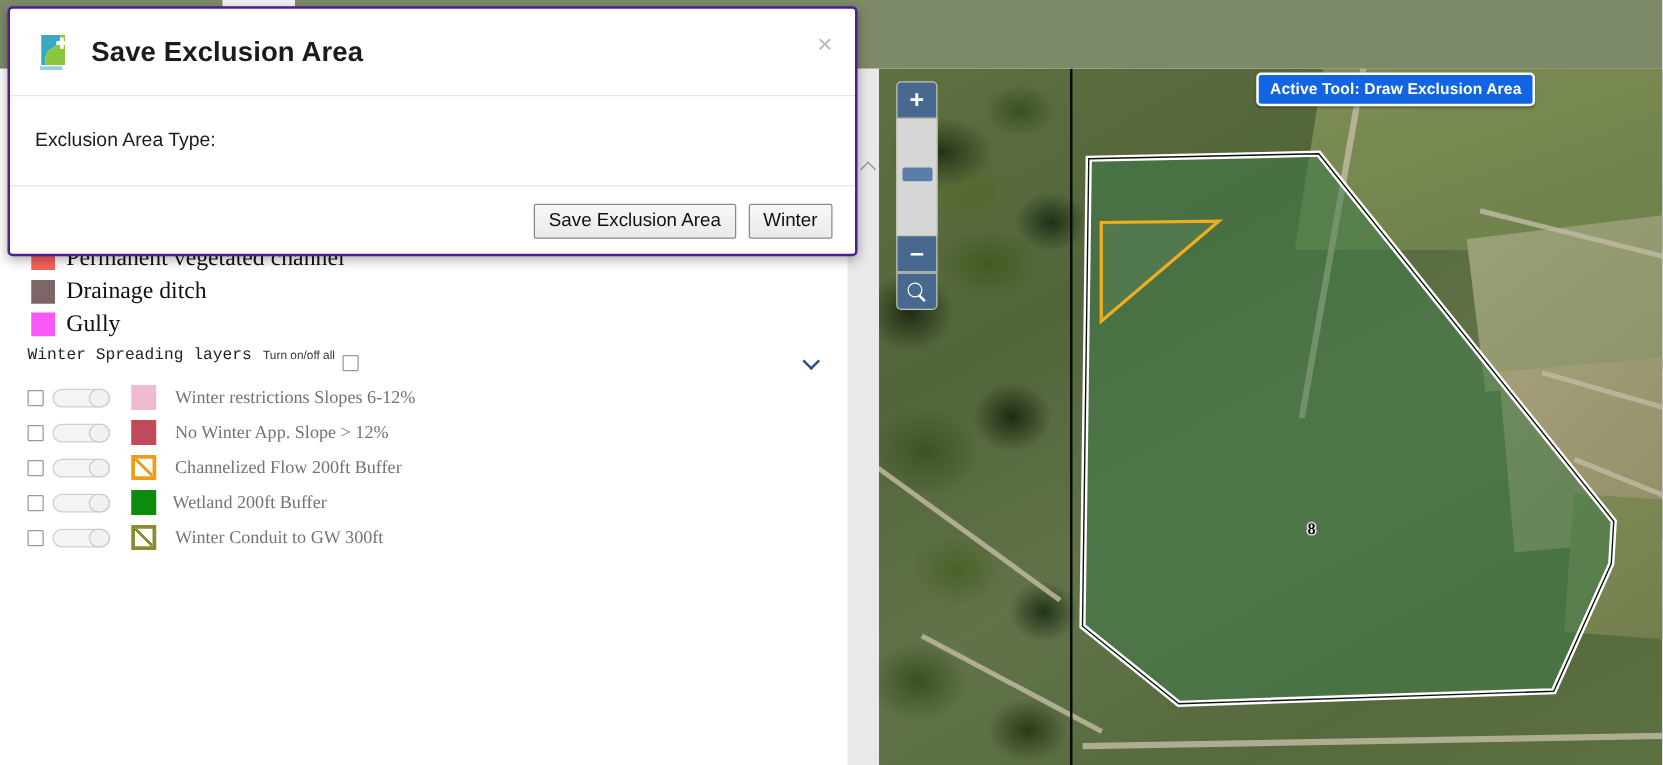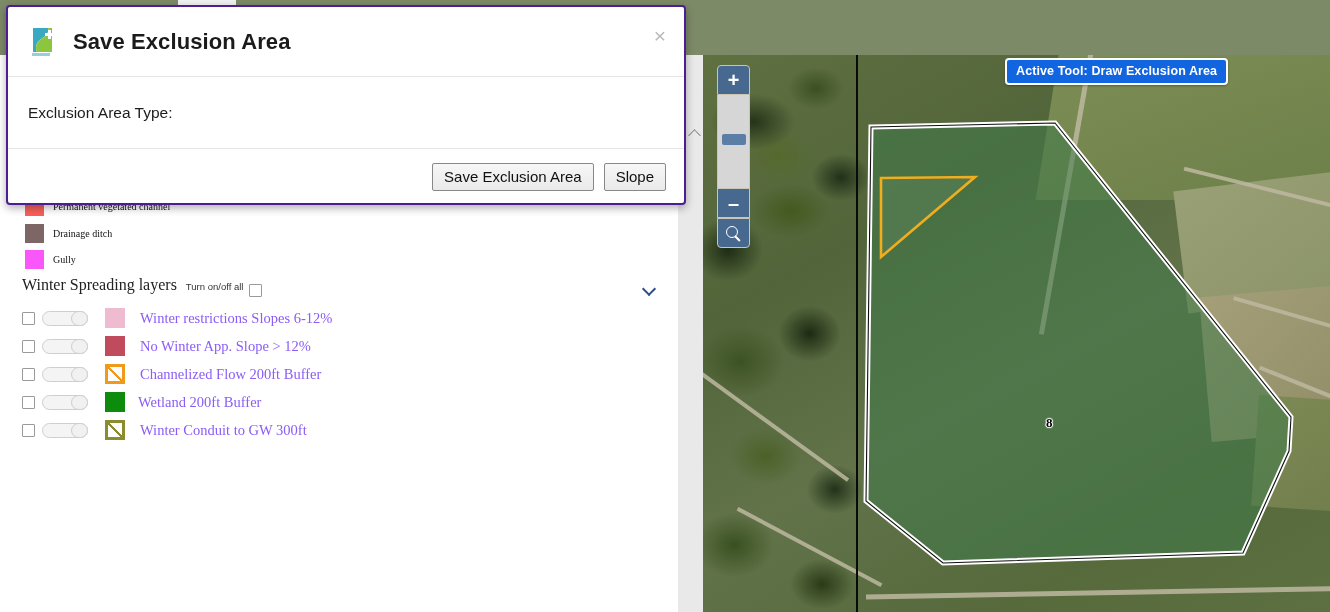--- a/index.html
+++ b/index.html
@@ -173,46 +173,46 @@
   }
   .toggle .knob {
     position: absolute; right: -1px; top: -1px;
     width: 17px; height: 15px; border-radius: 8px;
     background: #f1f1f1; border: 1px solid #cdcdcd;
   }
   .swatch {
     width: 20px; height: 20px; margin-left: 9px; flex: 0 0 auto;
   }
   .lyr-label {
-    margin-left: 8px; font-size: 14.5px; color: #8b5cf6; white-space: nowrap;
+    margin-left: 8px; font-size: 14.5px; color: #737373; white-space: nowrap;
   }
   .lyr-label.sans { font-family: "Liberation Sans", sans-serif; font-size: 13px; }
   .chev {
     position: absolute; right: 22px; top: 50%; transform: translateY(-50%);
     width: 13px; height: 8px; cursor: pointer;
   }
   .chev::before {
     content: ""; position: absolute; left: 0; top: 0;
     width: 8px; height: 8px; border: solid #2f4e86;
     border-width: 0 2.4px 2.4px 0; transform: rotate(45deg);
     left: 1px; top: -2px;
   }
   .bars { display: flex; gap: 2px; align-items: center; height: 20px; }
   .bars i { display: block; width: 3px; height: 19px; }
 
   
   .sub-row { display: flex; align-items: center; height: 26.5px; padding-left: 25px; }
   .sub-sw { width: 19px; height: 19px; flex: 0 0 auto; }
-  .sub-label { margin-left: 9px; font-size: 10px; color: #111; white-space: nowrap; }
+  .sub-label { margin-left: 9px; font-size: 19px; color: #111; white-space: nowrap; }
 
   
   .grp-row {
     display: flex; align-items: baseline; height: 28px; padding-left: 22px; position: relative;
   }
-  .grp-title { font-family: Liberation Serif, serif; font-size: 16px; color: #222; }
+  .grp-title { font-family: Liberation Mono, monospace; font-size: 13px; color: #222; }
   .grp-sub { font-family: "Liberation Sans", sans-serif; font-size: 9.5px; color: #333; margin-left: 9px; }
   .grp-chk { width: 13px; height: 13px; border: 1.5px solid #9a9a9a; background: #fff; margin-left: 6px; align-self: center; border-radius: 1px; cursor: pointer; }
 
   
   .sb-collapse {
     position: absolute; left: 688px; top: 126px; width: 16px; height: 16px;
     cursor: pointer;
   }
   .sb-collapse::before {
     content: ""; position: absolute; left: 2px; top: 5px;
@@ -463,17 +463,17 @@
       <div class="modal-title">Save Exclusion Area</div>
       <div class="modal-close">×</div>
     </div>
 
     <div class="modal-body">
       <span class="field-lbl">Exclusion Area Type:</span>
     </div>
 
     <div class="modal-foot">
       <button class="btn">Save Exclusion Area</button>
-      <button class="btn">Slope</button>
+      <button class="btn">Winter</button>
     </div>
   </div>
 
 </div>
 
 </body></html>

